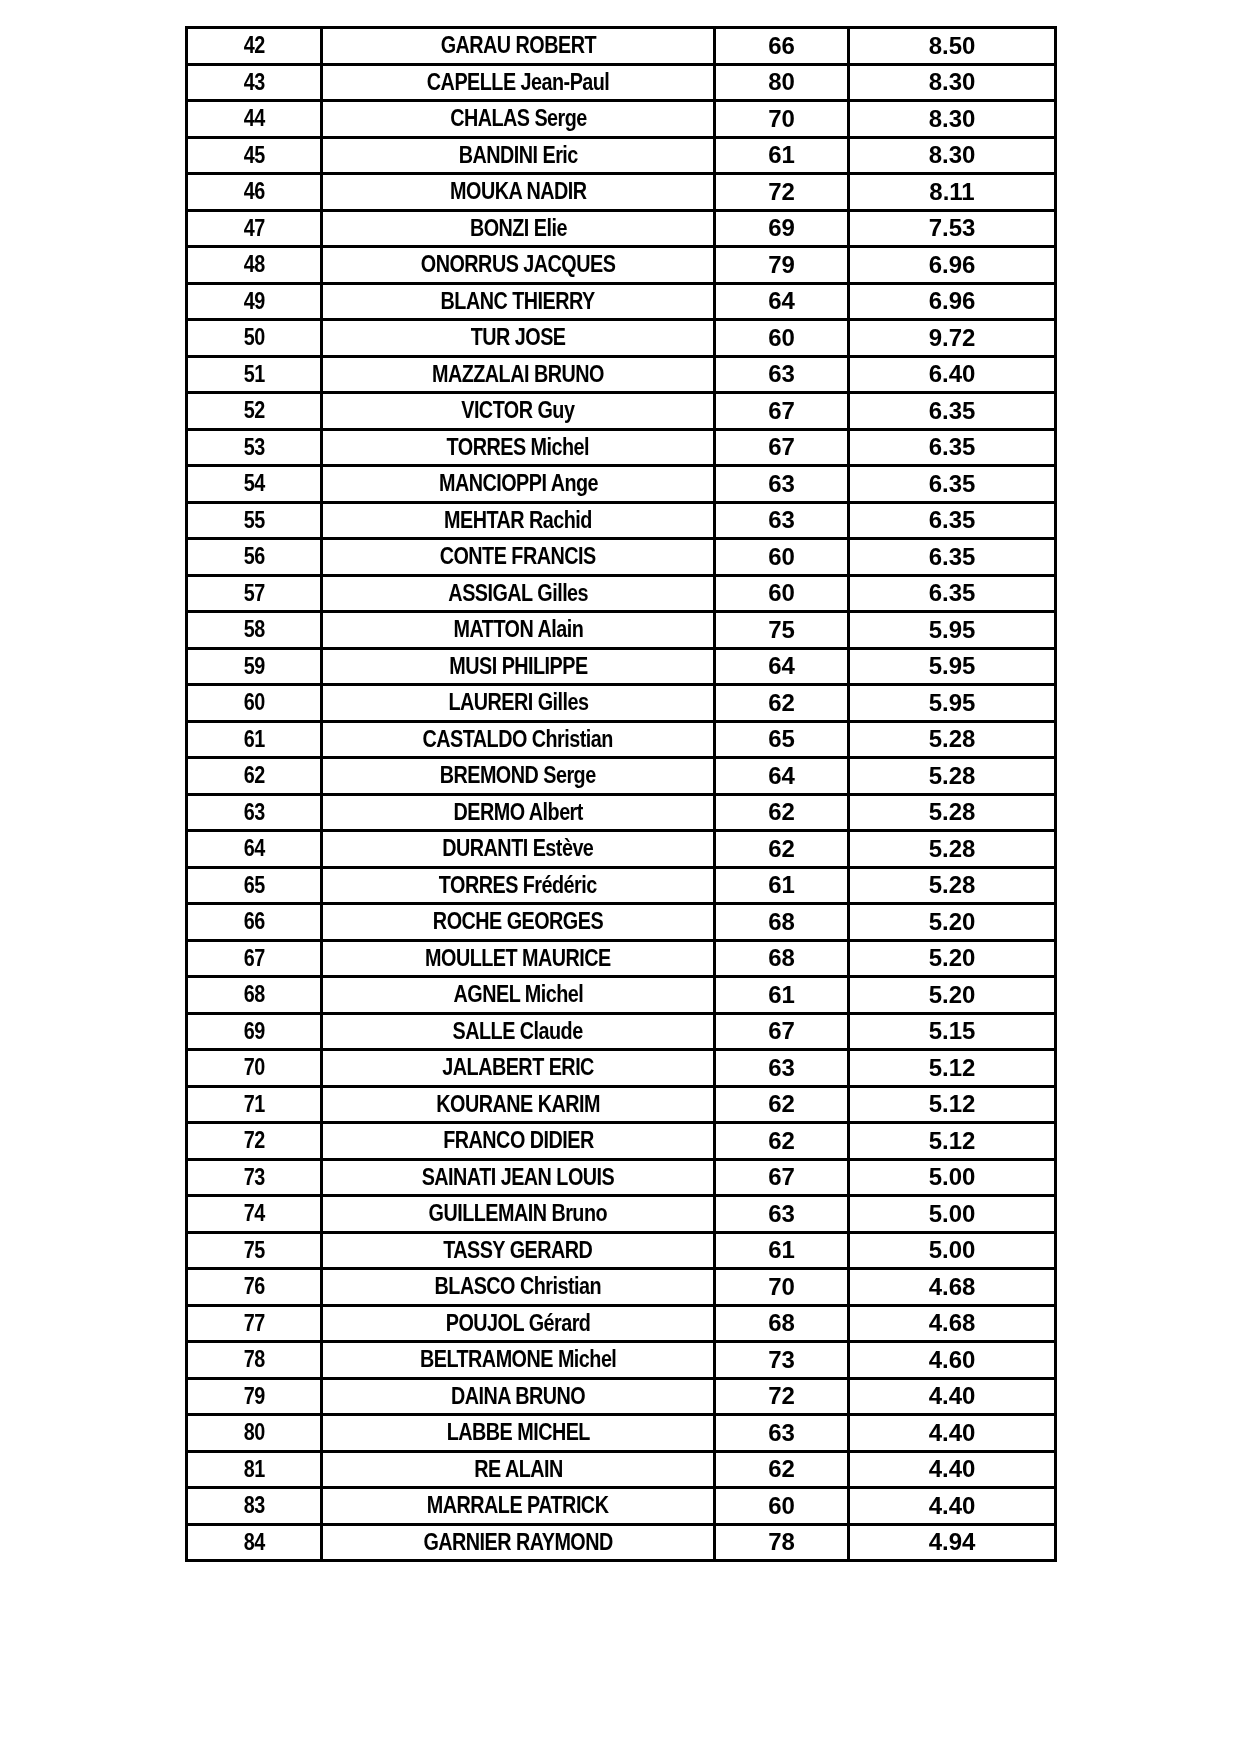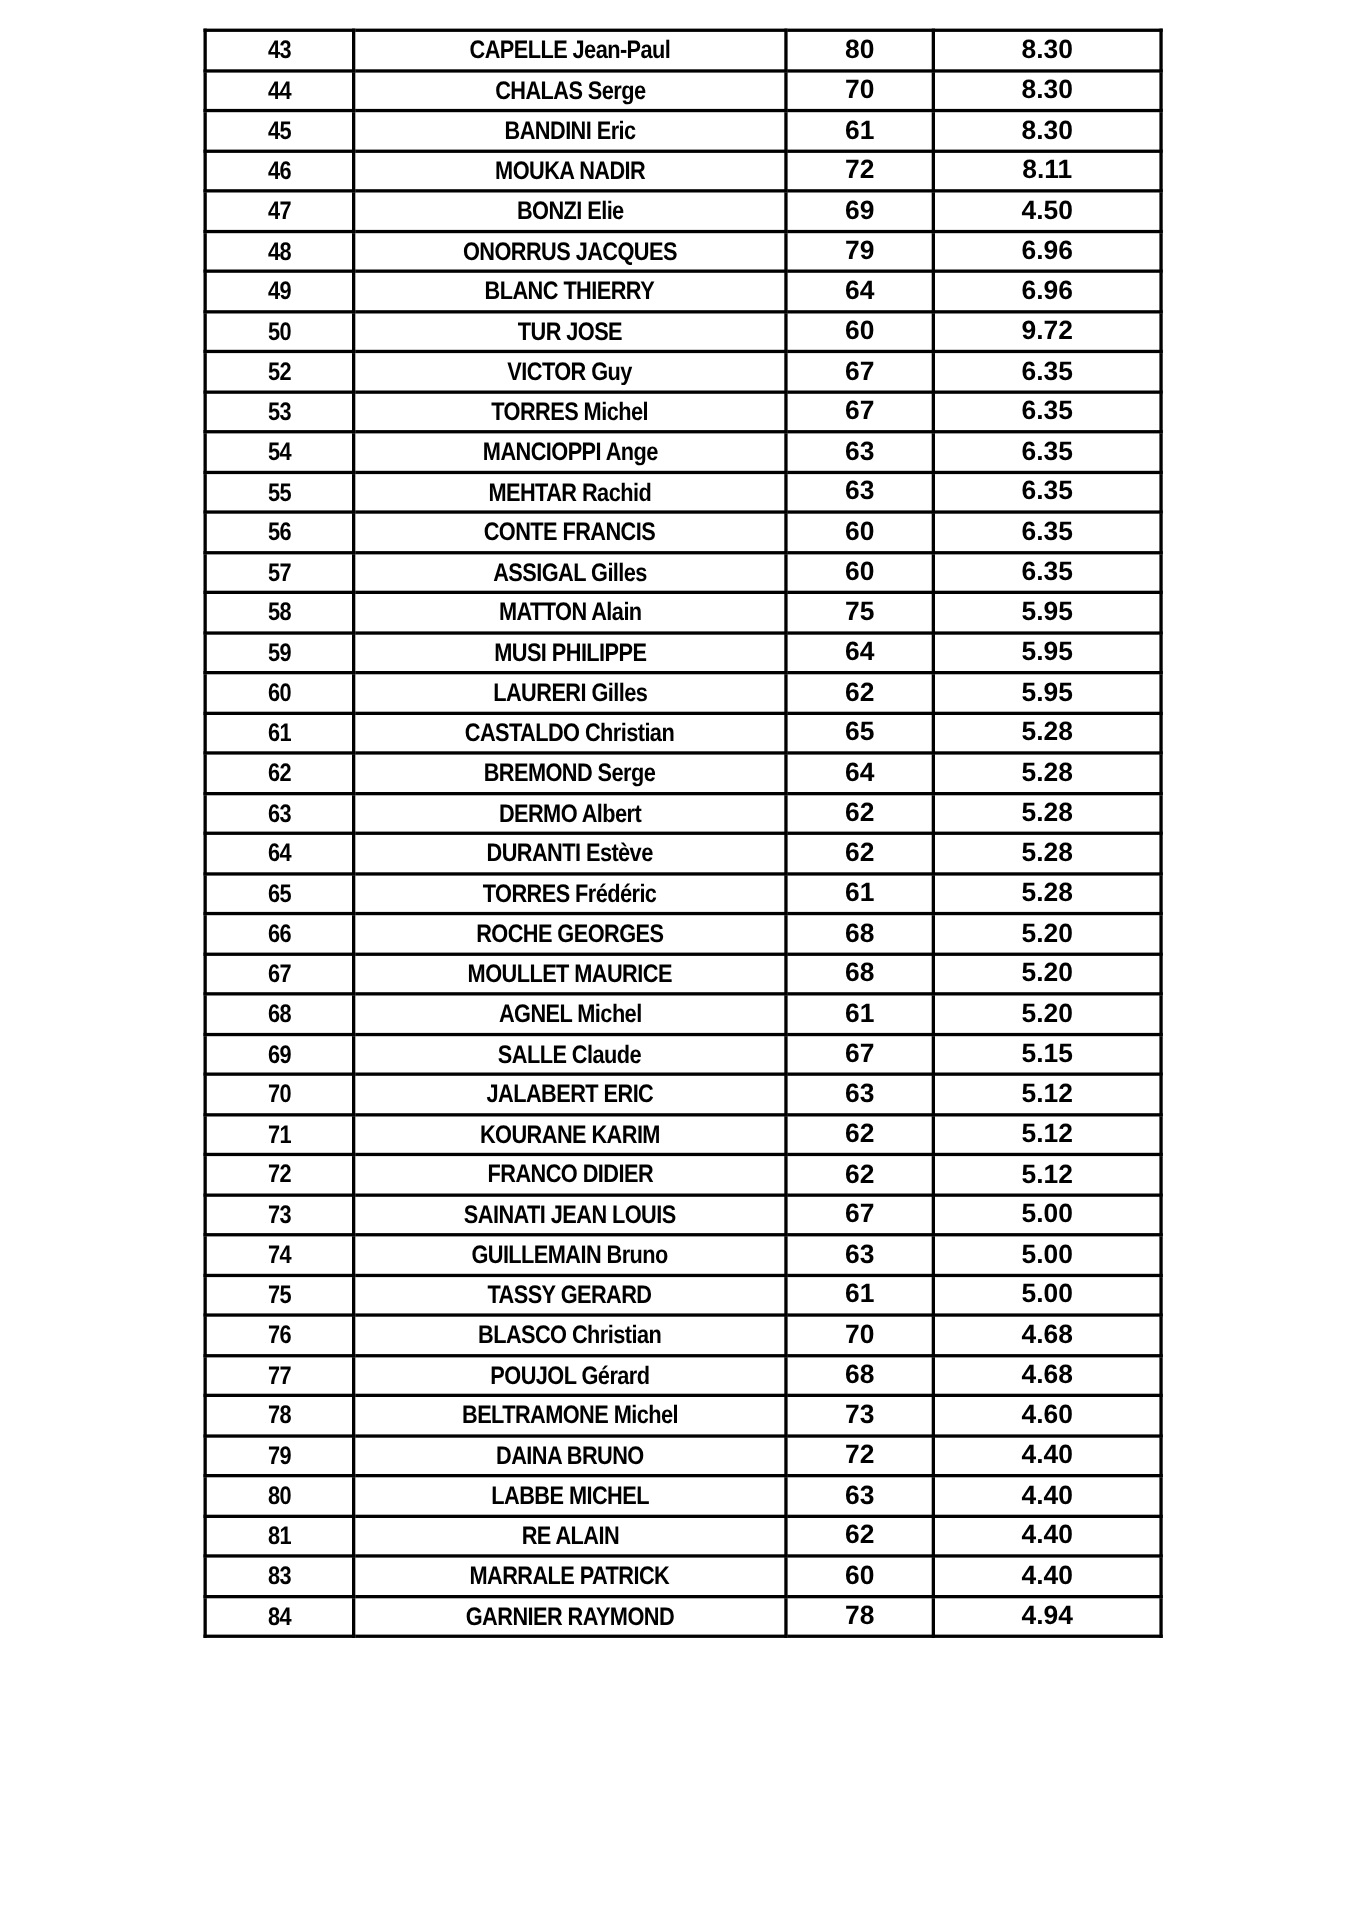--- a/index.html
+++ b/index.html
@@ -75,20 +75,26 @@
 
 <div class="page">
   <table class="ranking">
     <colgroup>
       <col class="c-rank">
         <col class="c-name">
         <col class="c-age">
         <col class="c-pts">
     </colgroup>
     <tbody id="ranking-body">
+    <tr>
+          <td class="rank"><span>42</span></td>
+          <td class="name"><span>GARAU ROBERT</span></td>
+          <td class="age">66</td>
+          <td class="pts">8.50</td>
+        </tr>
         <tr>
           <td class="rank"><span>43</span></td>
           <td class="name"><span>CAPELLE Jean-Paul</span></td>
           <td class="age">80</td>
           <td class="pts">8.30</td>
         </tr>
         <tr>
           <td class="rank"><span>44</span></td>
           <td class="name"><span>CHALAS Serge</span></td>
           <td class="age">70</td>
@@ -103,39 +109,45 @@
         <tr>
           <td class="rank"><span>46</span></td>
           <td class="name"><span>MOUKA NADIR</span></td>
           <td class="age">72</td>
           <td class="pts">8.11</td>
         </tr>
         <tr>
           <td class="rank"><span>47</span></td>
           <td class="name"><span>BONZI Elie</span></td>
           <td class="age">69</td>
-          <td class="pts">4.50</td>
+          <td class="pts">7.53</td>
         </tr>
         <tr>
           <td class="rank"><span>48</span></td>
           <td class="name"><span>ONORRUS JACQUES</span></td>
           <td class="age">79</td>
           <td class="pts">6.96</td>
         </tr>
         <tr>
           <td class="rank"><span>49</span></td>
           <td class="name"><span>BLANC THIERRY</span></td>
           <td class="age">64</td>
           <td class="pts">6.96</td>
         </tr>
         <tr>
           <td class="rank"><span>50</span></td>
           <td class="name"><span>TUR JOSE</span></td>
           <td class="age">60</td>
           <td class="pts">9.72</td>
+        </tr>
+        <tr>
+          <td class="rank"><span>51</span></td>
+          <td class="name"><span>MAZZALAI BRUNO</span></td>
+          <td class="age">63</td>
+          <td class="pts">6.40</td>
         </tr>
         <tr>
           <td class="rank"><span>52</span></td>
           <td class="name"><span>VICTOR Guy</span></td>
           <td class="age">67</td>
           <td class="pts">6.35</td>
         </tr>
         <tr>
           <td class="rank"><span>53</span></td>
           <td class="name"><span>TORRES Michel</span></td>

